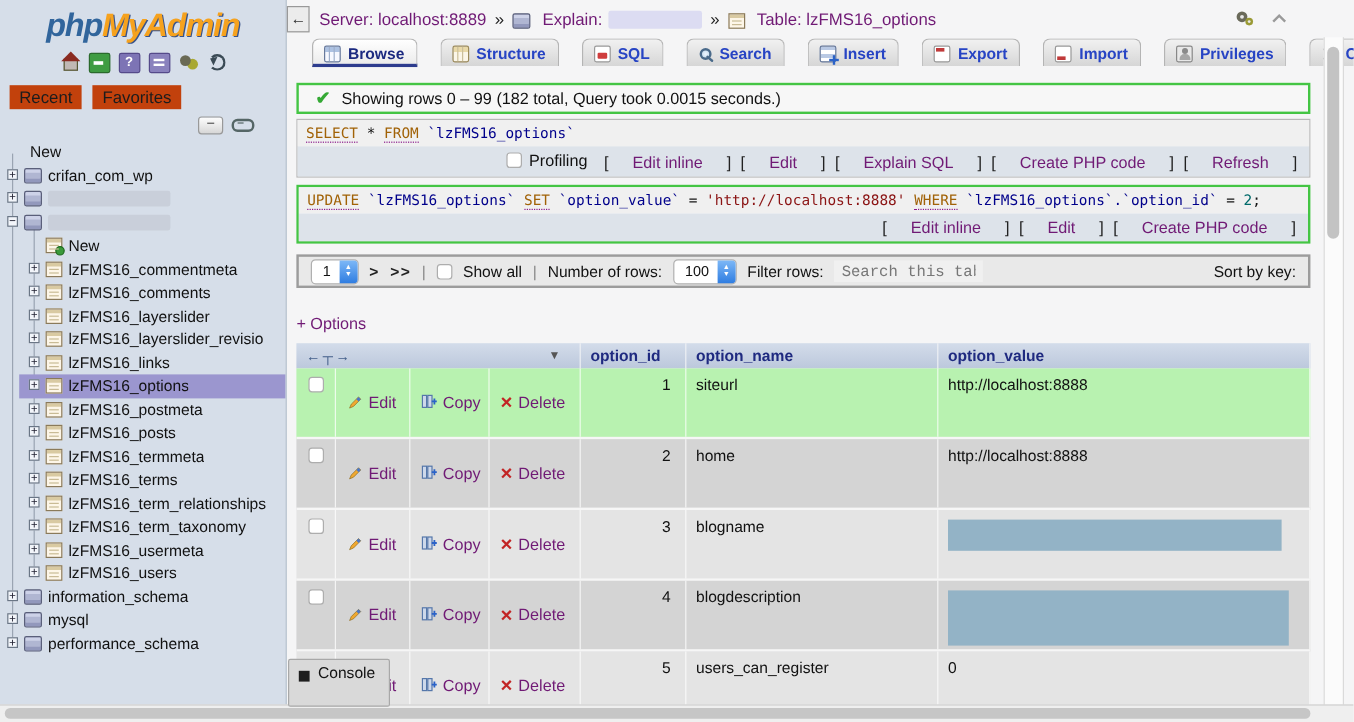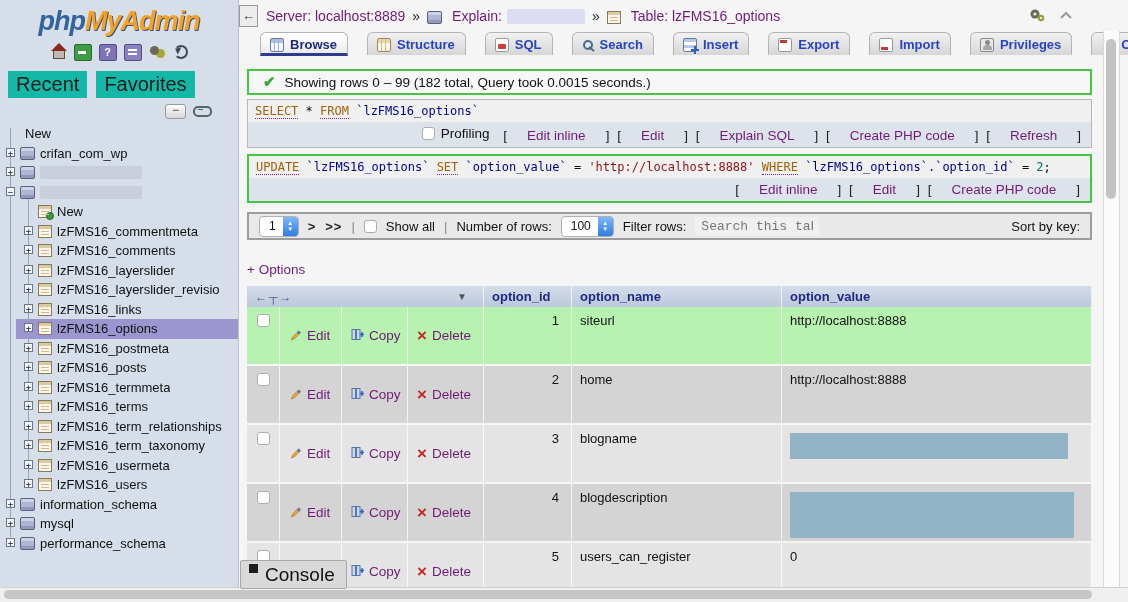--- a/index.html
+++ b/index.html
@@ -19,21 +19,21 @@
   .si-exit{background:#3f9c42;border-radius:2px;border:1px solid #2a6a2c}
   .si-exit::after{content:"";position:absolute;left:3px;top:6px;width:8px;height:3px;background:#fff}
   .si-help{background:#7d74b5;border-radius:2px;border:1px solid #554a8a;color:#fff;font-size:11px;font-weight:bold;text-align:center;line-height:14px}
   .si-help::after{content:"?"}
   .si-sql{background:#8a82bd;border-radius:2px;border:1px solid #554a8a}
   .si-sql::after{content:"";position:absolute;left:3px;top:4px;width:9px;height:2px;background:#fff;box-shadow:0 4px 0 #fff}
   .si-settings::before{content:"";position:absolute;left:1px;top:2px;width:9px;height:9px;border-radius:50%;background:#6a6a55;box-shadow:6px 3px 0 #a8a832}
   .si-refresh::before{content:"";position:absolute;left:2px;top:1px;width:10px;height:10px;border:2px solid #3a4a55;border-radius:50%;border-left-color:transparent}
   .si-refresh::after{content:"";position:absolute;left:-1px;top:1px;border:4px solid transparent;border-right:5px solid #3a4a55;transform:rotate(25deg)}
   .side-tabs{margin:10px 0 0 8px;display:flex;gap:9px}
-  .chip{background:#14b8a6;color:#1c1c1c;padding:2px 8px;font-size:20px;cursor:pointer}
+  .chip{background:#c2410c;color:#1c1c1c;padding:2px 8px;font-size:14px;cursor:pointer}
   .side-controls{display:flex;justify-content:flex-end;gap:7px;margin:6px 26px 0 0;align-items:center}
   .collapse-btn{width:19px;height:13px;border:1px solid #999;border-radius:3px;background:linear-gradient(#fdfdfd,#d7d7d7);font-size:12px;line-height:11px;text-align:center;color:#444;cursor:pointer}
   .link-btn{width:15px;height:7px;border:2px solid #566;border-radius:5px;position:relative;cursor:pointer}
   .link-btn::after{content:"";position:absolute;left:3px;top:1px;width:5px;height:1px;background:#566}
   
   .tree{position:relative;margin-top:5px;z-index:2}
   .rail{position:absolute;width:1px;background:#9aa4b2;z-index:1}
   .rail0{left:10px;top:128px;height:409px}
   .rail1{left:28px;top:186px;height:293px}
   .tree-item{position:relative;height:19.5px;line-height:19.5px;white-space:nowrap;cursor:pointer;display:flex;align-items:center}
@@ -136,21 +136,21 @@
   .g-cell{border-right:1px solid rgba(255,255,255,.75);overflow:hidden}
   .c-check{display:flex;justify-content:center;padding-top:7px}
   .c-act{display:flex;align-items:center;gap:5px;padding-left:9px;font-size:13.5px}
   .c-id{text-align:right;padding:6px 12px 0 0}
   .c-name,.c-value{padding:6px 0 0 8px}
   .x-glyph{color:#c22525;font-size:17px;font-weight:bold;line-height:13px}
   .vblob{background:#93b3c6;margin-top:2px}
   .blob-sm{width:278px;height:26px}
   .blob-lg{width:284px;height:46px}
   
-  .console-chip{position:absolute;left:1px;bottom:13px;background:#d9d9d9;border:1px solid #a8a8a8;border-radius:2px;padding:3px 11px 2px 8px;display:flex;align-items:flex-start;gap:7px;font-size:19px;cursor:pointer;z-index:5}
+  .console-chip{position:absolute;left:1px;bottom:13px;background:#d9d9d9;border:1px solid #a8a8a8;border-radius:2px;padding:3px 11px 20px 8px;display:flex;align-items:flex-end;gap:7px;font-size:13px;cursor:pointer;z-index:5}
   .console-square{width:9px;height:9px;background:#1e1e1e;display:inline-block}
   .vscroll{position:absolute;left:1103px;top:31px;bottom:14px;width:15px;background:#fbfbfb;border-left:1px solid #dadada;border-right:1px solid #dadada}
   .vthumb{position:absolute;left:2px;top:8px;width:10px;height:160px;background:#c3c3c3;border-radius:6px;cursor:pointer}
   .hscroll{position:absolute;left:0;right:0;bottom:0;height:14px;background:#efefef;border-top:1px solid #cfcfcf}
   .hthumb{position:absolute;left:4px;top:2px;width:1088px;height:9px;background:#c6c6c6;border-radius:5px;cursor:pointer}
 </style>
 </head>
 <body>
 
 <div class="app">

